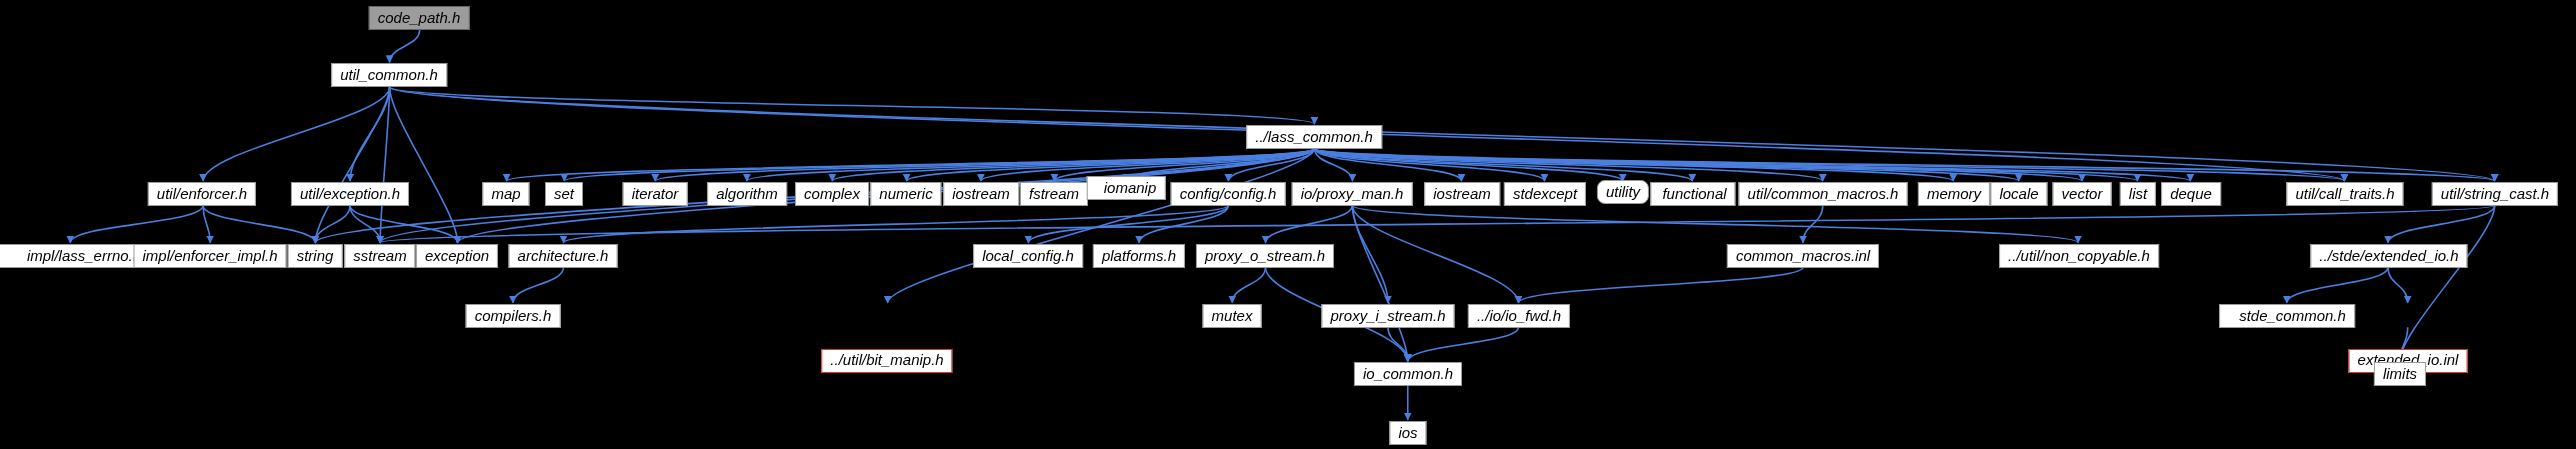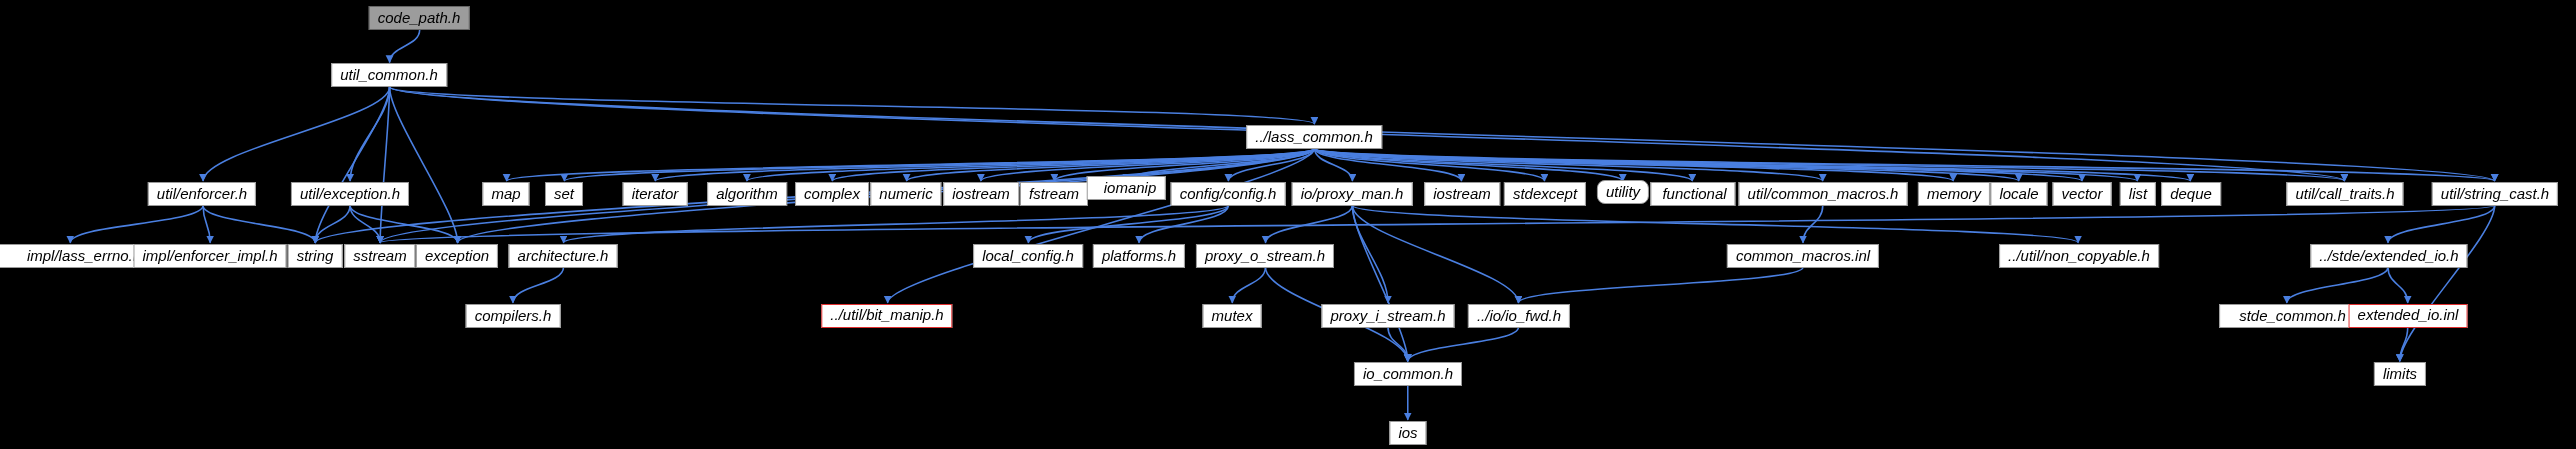--- a/index.html
+++ b/index.html
@@ -21,21 +21,21 @@
     border:0.8px solid #9a9a9a;
     color:#000000;
     font-size:15px;
     white-space:nowrap;
     text-align:center;
     transform:translateX(-50%);
     cursor:pointer;
     font-style:italic;
   }
   .node.root{background:#9c9c9c;border-color:#666666;}
-  .node.red{border:1.6px solid #e03030;line-height:20.6px;}
+  .node.red{border:1.6px solid #e03030;line-height:20.6px;margin-top:45px;}
 </style>
 </head>
 <body>
 
 <div id="graph">
   <svg id="edges" xmlns="http://www.w3.org/2000/svg" width="2576" height="449" viewBox="0 0 3257 568">
     <defs>
       <marker id="arrow" markerUnits="userSpaceOnUse" markerWidth="12" markerHeight="12" refX="9" refY="5" orient="auto">
         <path d="M0,0 L10,5 L0,10 Z" fill="#4a7fe0"></path>
       </marker>

